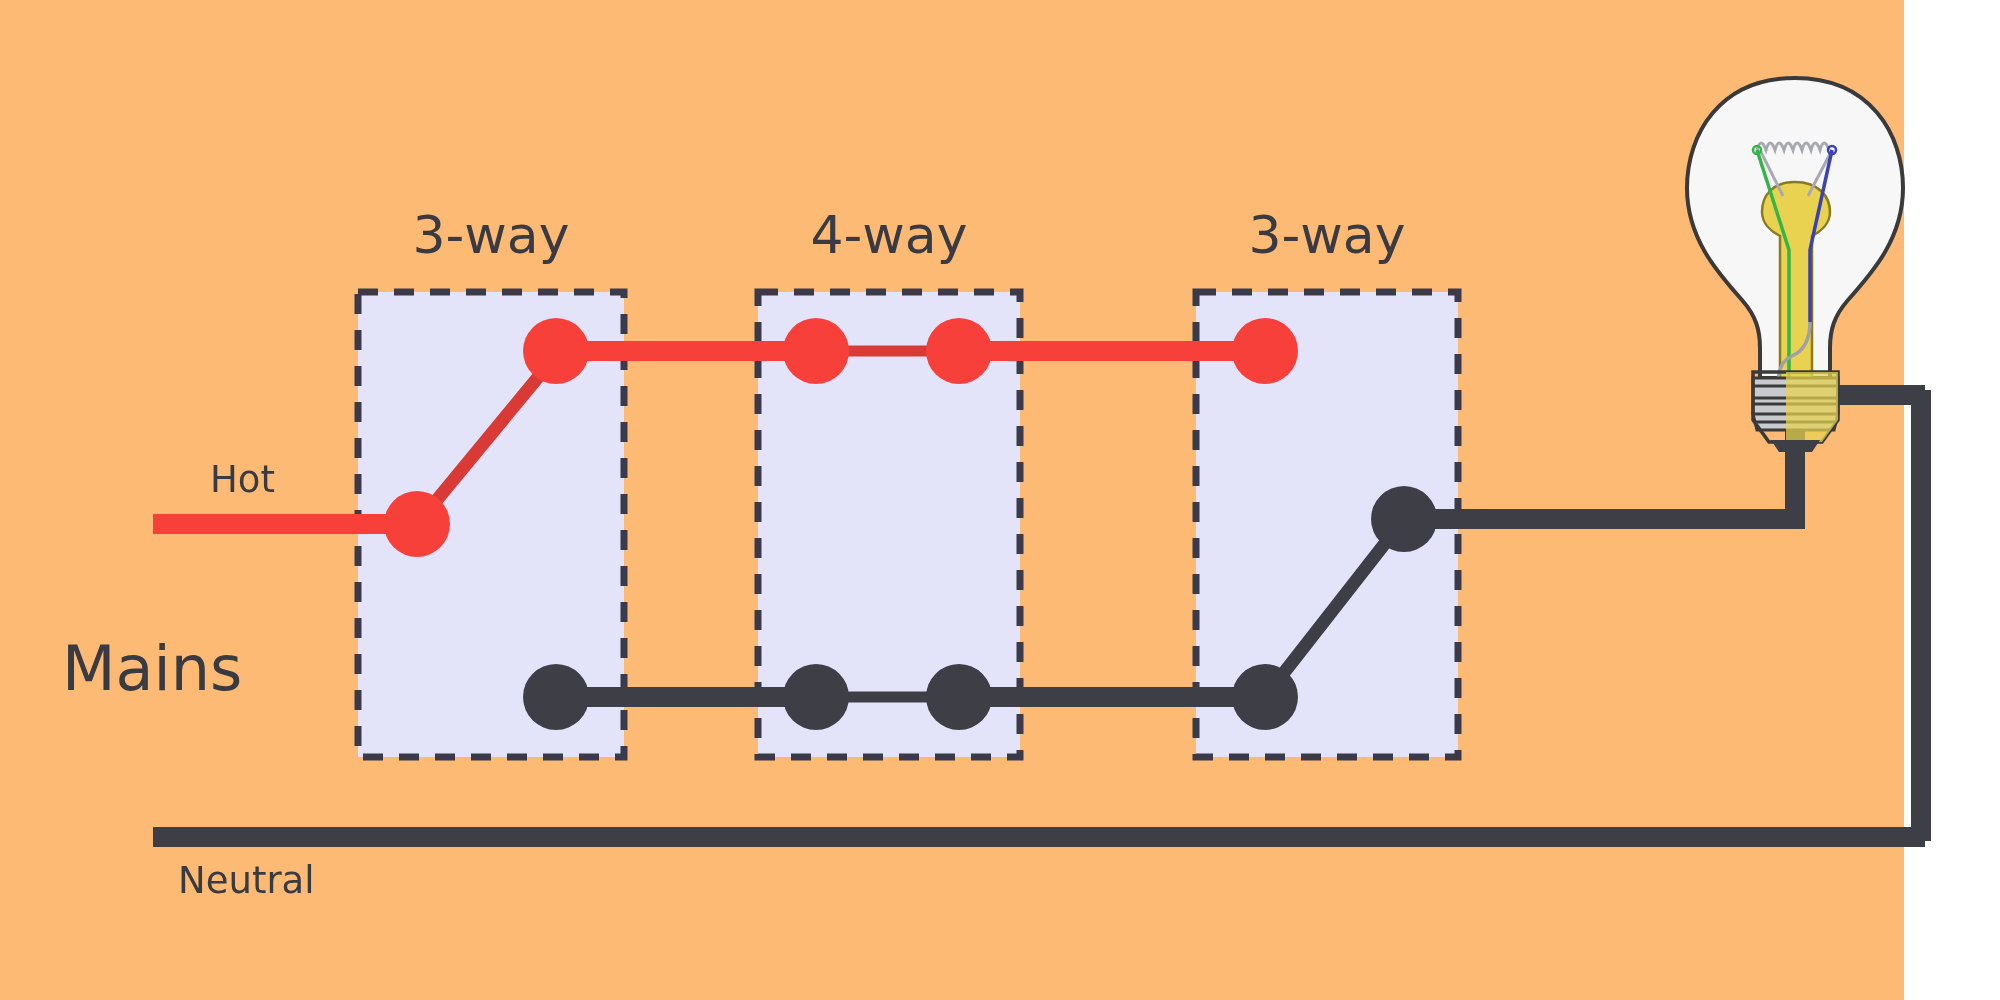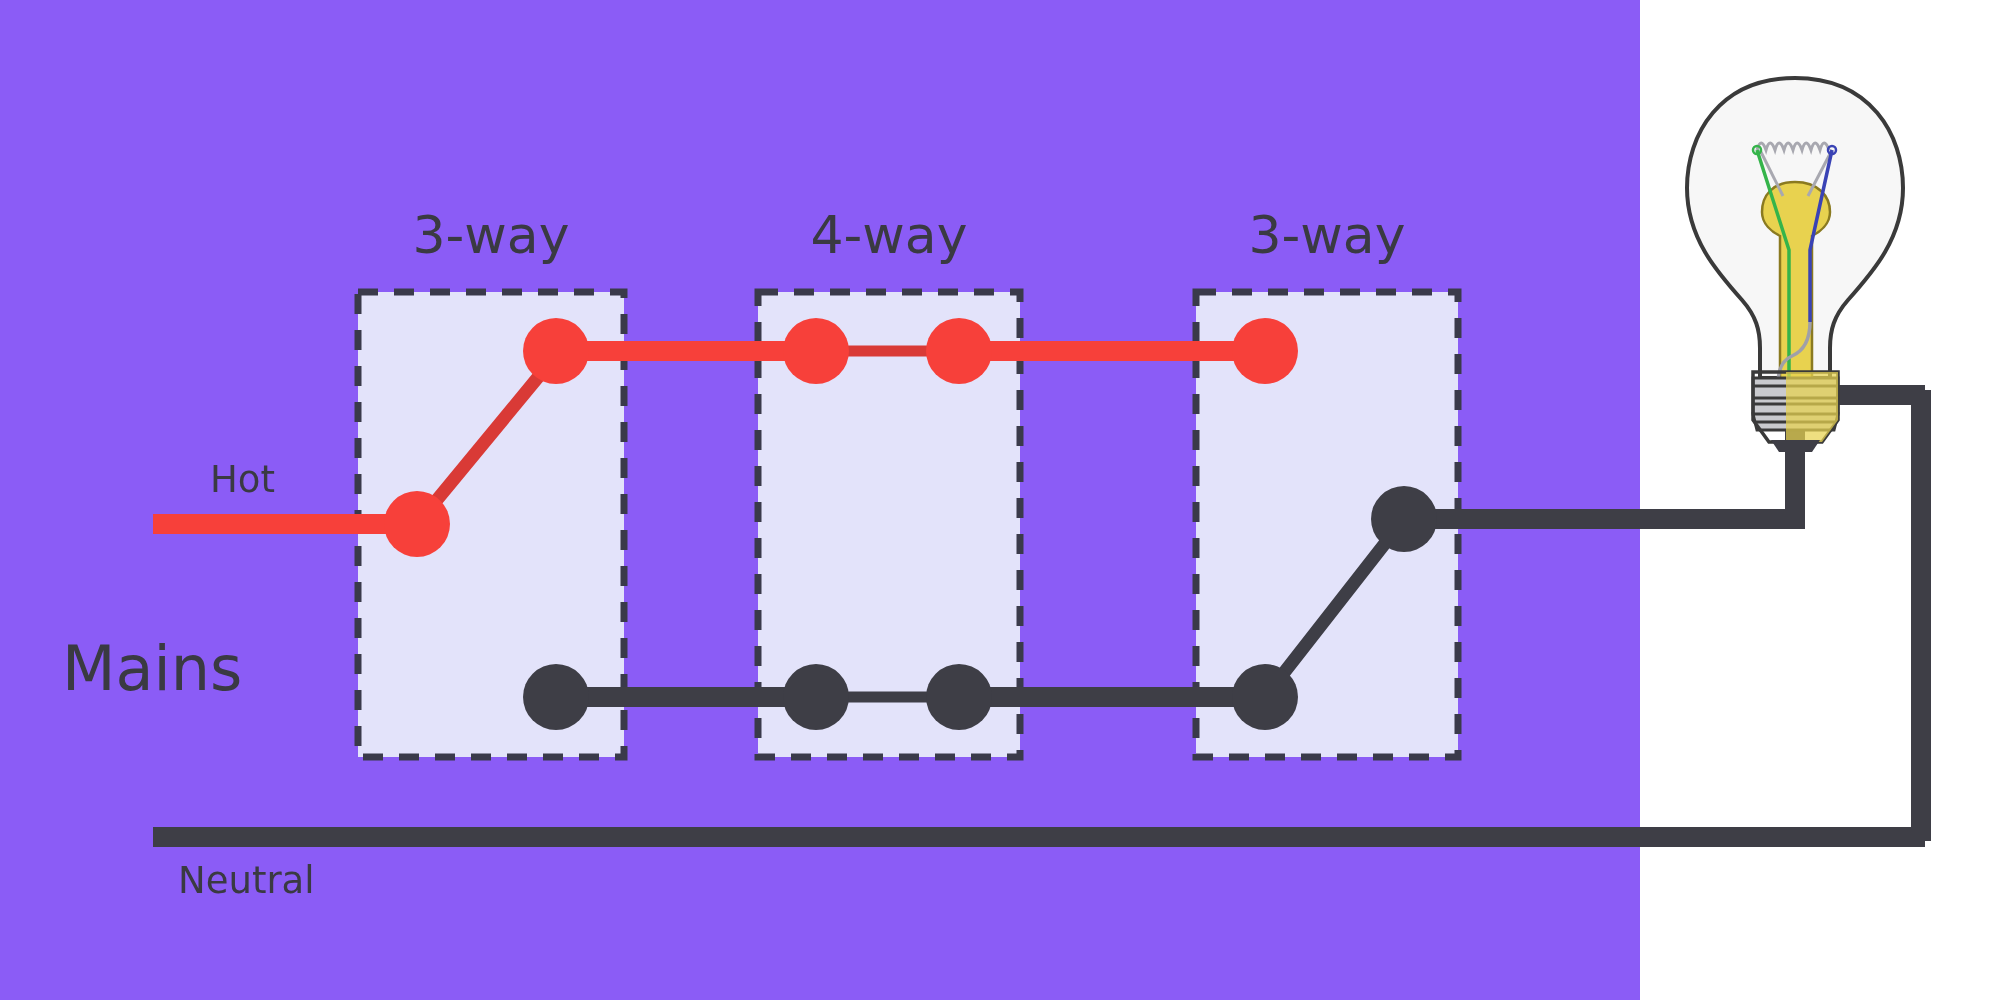--- a/index.html
+++ b/index.html
@@ -8,23 +8,23 @@
     background: #ffffff;
   }
   body {
     width: 2000px;
     height: 1000px;
     overflow: hidden;
     font-family: "DejaVu Sans", "Liberation Sans", sans-serif;
   }
   #diagram-root {
     position: relative;
-    width: 1640px;
+    width: 1904px;
     height: 1000px;
-    background: #8b5cf6;
+    background: #fdba74;
   }
   svg.diagram {
     display: block;
     width: 2000px;
     height: 1000px;
   }
   .lbl {
     font-family: "DejaVu Sans", "Liberation Sans", sans-serif;
     fill: #3a3a42;
   }

